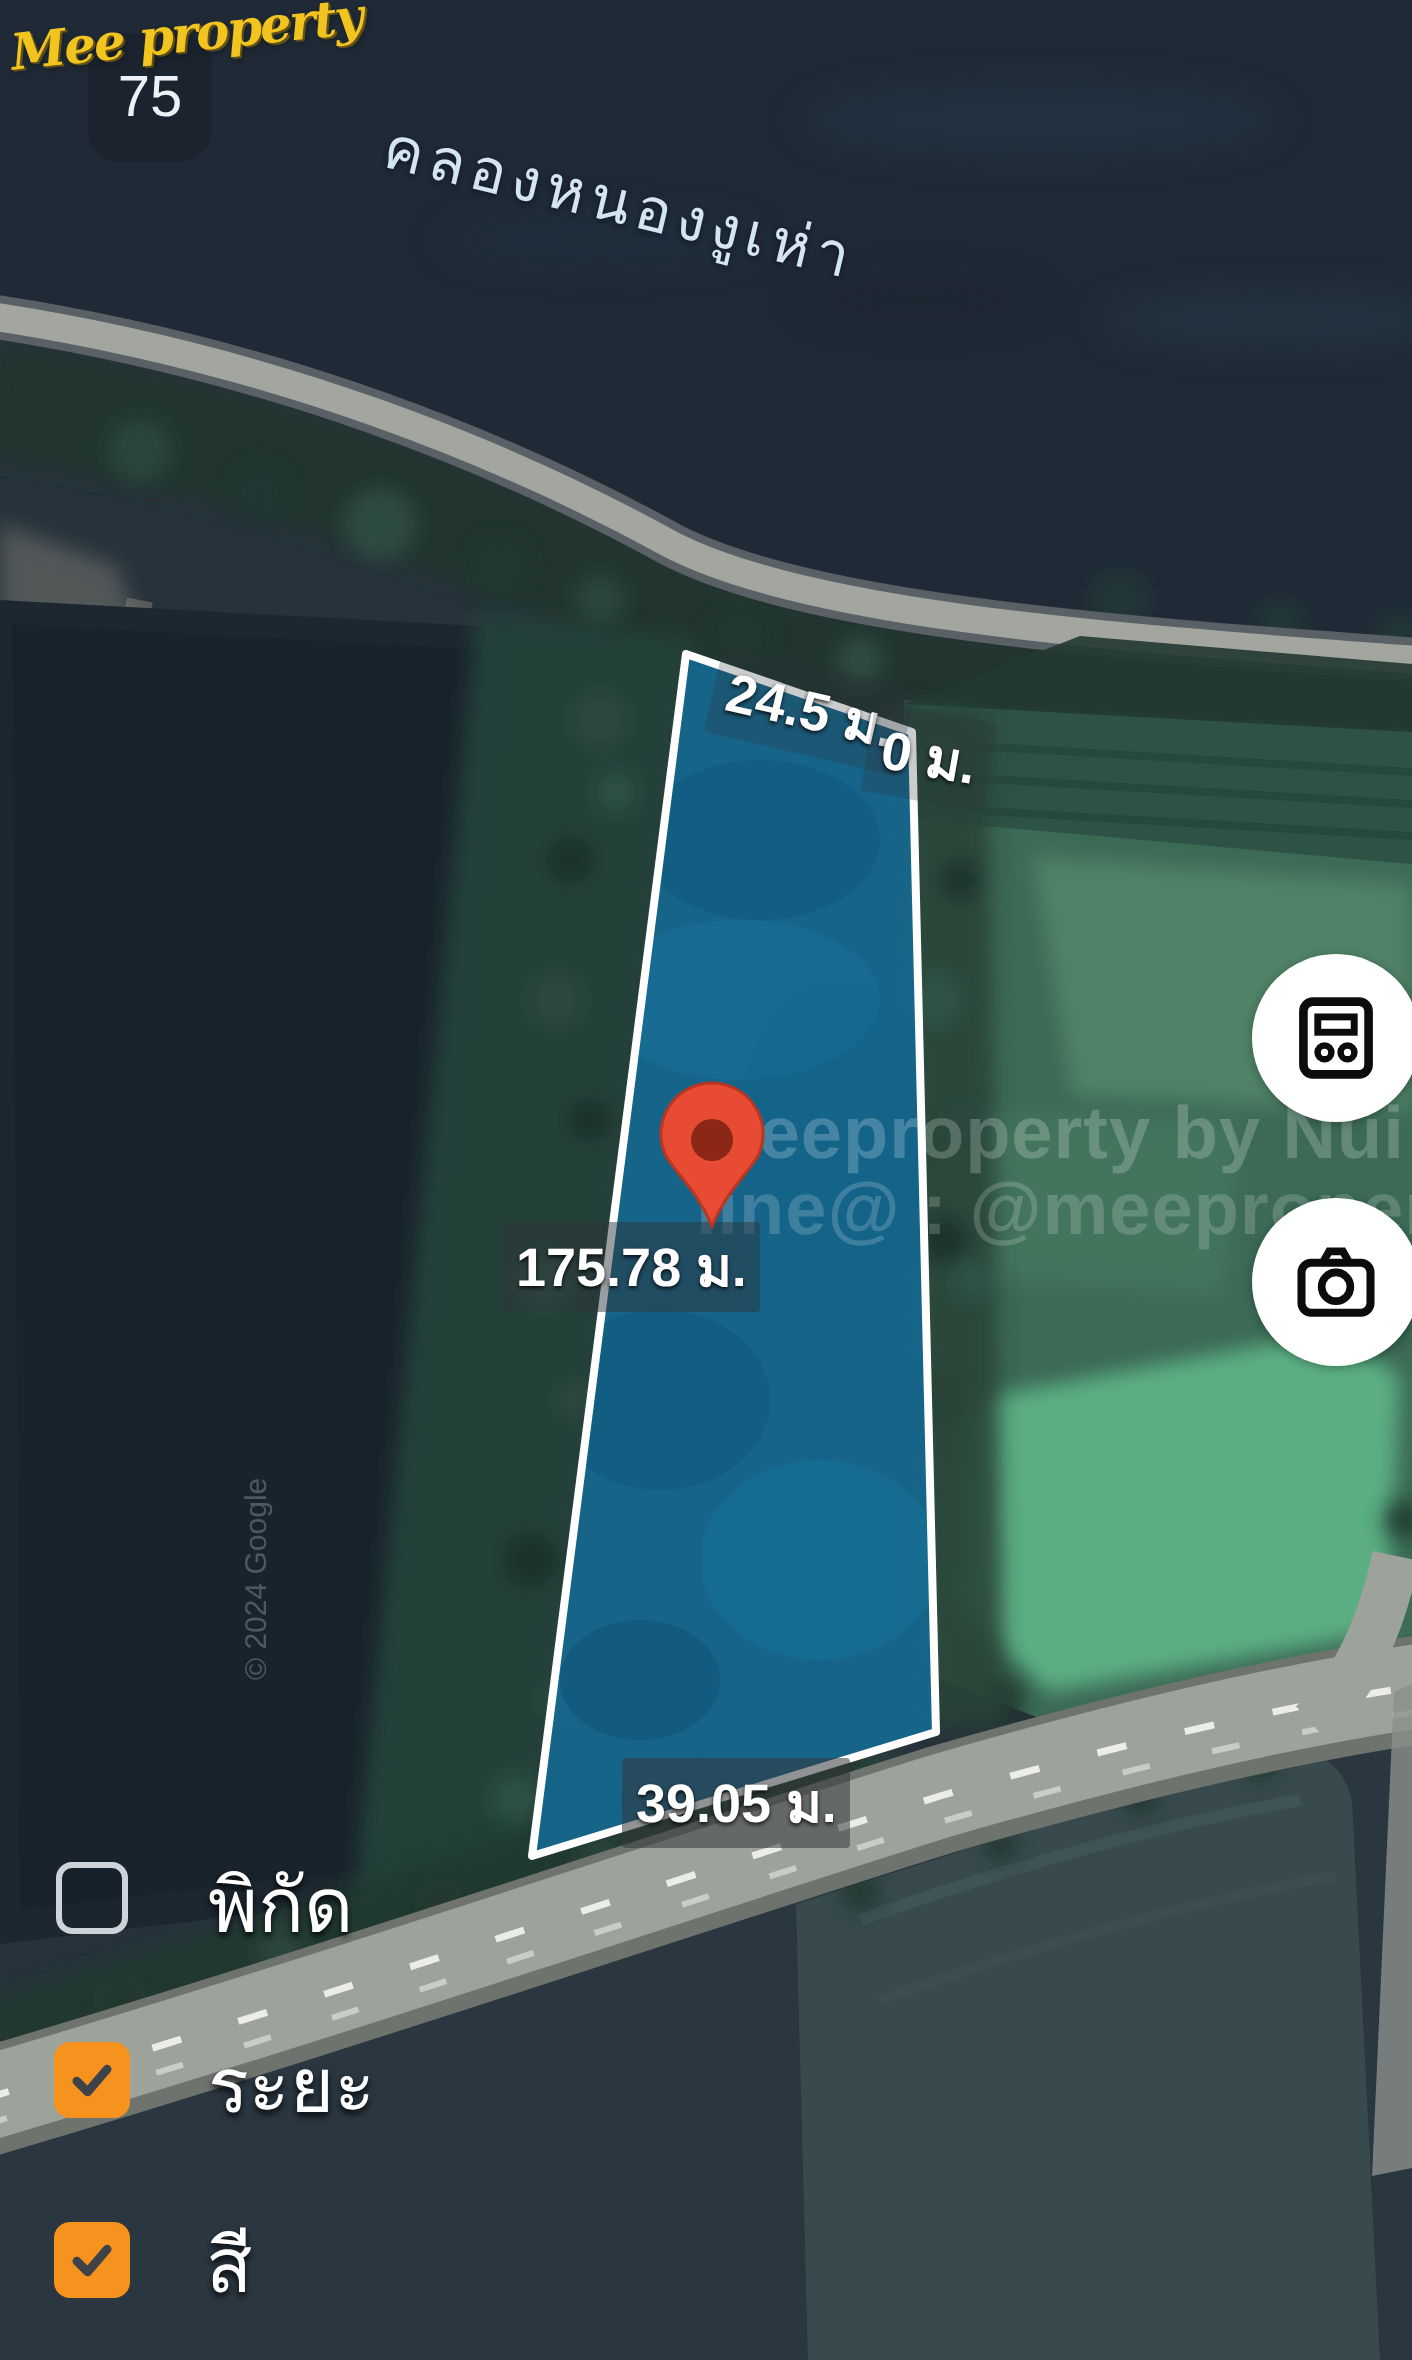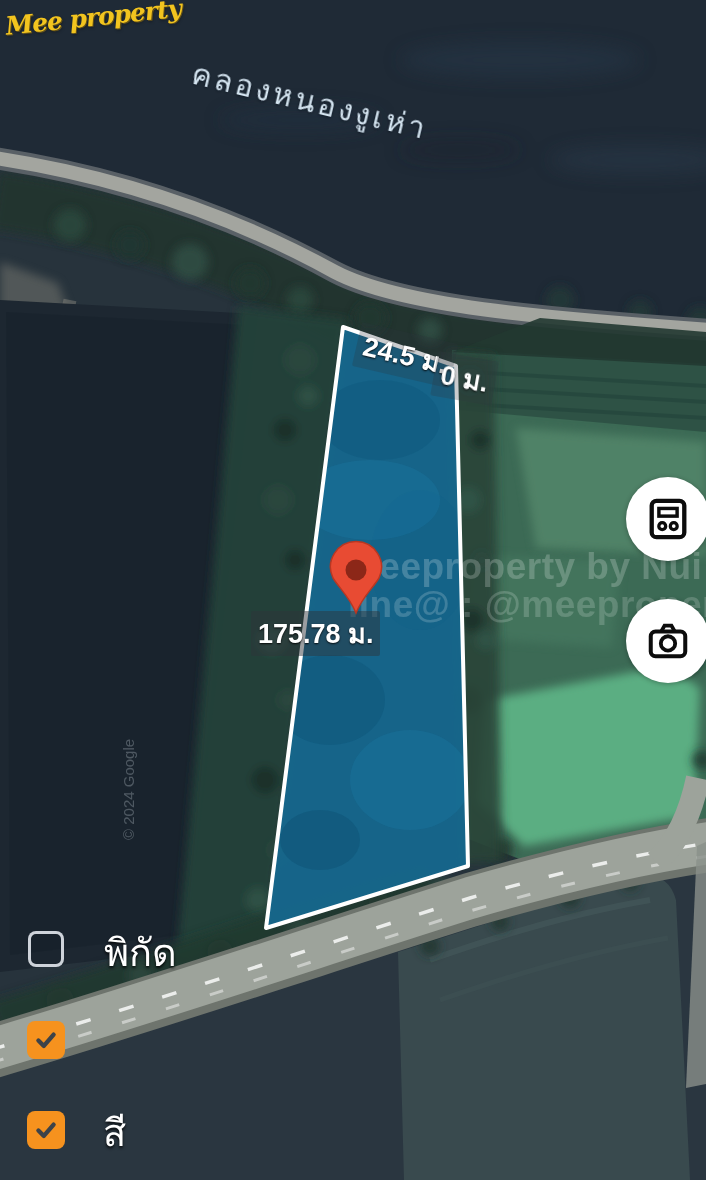--- a/index.html
+++ b/index.html
@@ -223,29 +223,31 @@
         <ellipse cx="330" cy="700" rx="55" ry="45" fill="#0e567a" opacity=".5"></ellipse>
         <ellipse cx="410" cy="780" rx="60" ry="50" fill="#1b77a2" opacity=".4"></ellipse>
         <ellipse cx="370" cy="500" rx="70" ry="40" fill="#1d7ba6" opacity=".35"></ellipse>
         <ellipse cx="320" cy="840" rx="40" ry="30" fill="#0d5273" opacity=".5"></ellipse>
       </g>
       <polygon points="343,327 456,366 468,866 266,928" fill="none" stroke="#ffffff" stroke-width="4" stroke-linejoin="round"></polygon>
     </g>
   </svg>
 
   <div class="overlay canal-label">คลองหนองงูเห่า</div>
+  <div class="overlay route-marker">75</div>
   <div class="overlay logo">Mee property</div>
   <div class="overlay attrib">© 2024 Google</div>
 
   <div class="overlay wm wm1">Meeproperty by Nui</div>
   <div class="overlay wm wm2">line@ : @meeproperty</div>
 
   <div class="overlay lbl lbl-top">24.5 ม.</div>
   <div class="overlay lbl lbl-zero">0 ม.</div>
   <div class="overlay lbl lbl-left">175.78 ม.</div>
+  <div class="overlay lbl lbl-bottom">39.05 ม.</div>
 
   <svg class="pin" width="54" height="76" viewBox="0 0 54 76">
     <g>
       <path d="M27,73 C20,56 10,48 4,38 A25.5,25.5 0 1 1 50,38 C44,48 34,56 27,73 Z" fill="#e84b33" stroke="#b93722" stroke-width="1.5"></path>
       <circle cx="27" cy="30" r="10.5" fill="#8c2718"></circle>
     </g>
   </svg>
 
   <button class="fab fab-top">
     <svg width="46" height="46" viewBox="0 0 48 48">
@@ -264,20 +266,21 @@
   </button>
 
   <div class="chk chk-off"></div>
   <div class="overlay chk-label cl1">พิกัด</div>
 
   <div class="chk chk-on1">
     <svg width="26" height="26" viewBox="0 0 24 24">
       <polyline points="5,12.5 10,17.5 19,7" fill="none" stroke="#3d4349" stroke-width="4" stroke-linecap="round" stroke-linejoin="round"></polyline>
     </svg>
   </div>
+  <div class="overlay chk-label cl2">ระยะ</div>
 
   <div class="chk chk-on2">
     <svg width="26" height="26" viewBox="0 0 24 24">
       <polyline points="5,12.5 10,17.5 19,7" fill="none" stroke="#3d4349" stroke-width="4" stroke-linecap="round" stroke-linejoin="round"></polyline>
     </svg>
   </div>
   <div class="overlay chk-label cl3">สี</div>
 
 </div>
 

